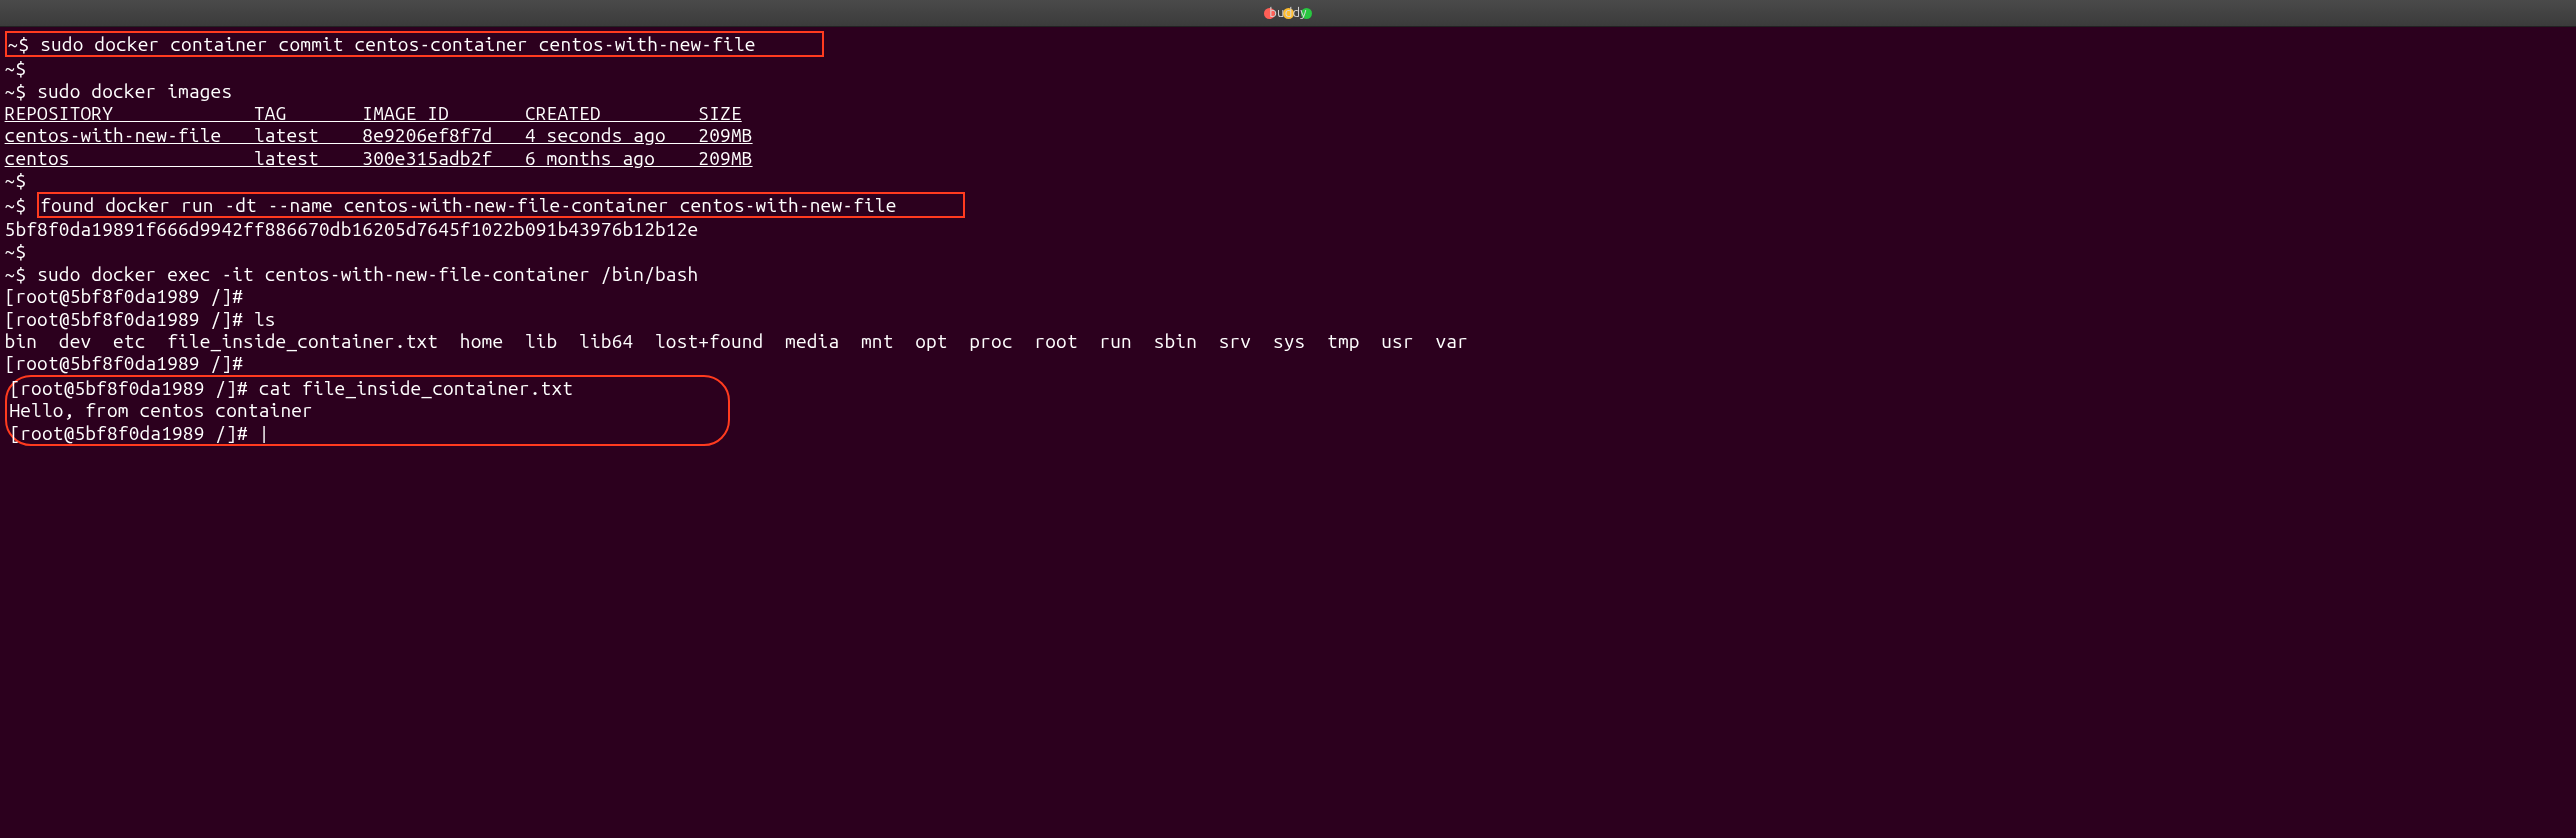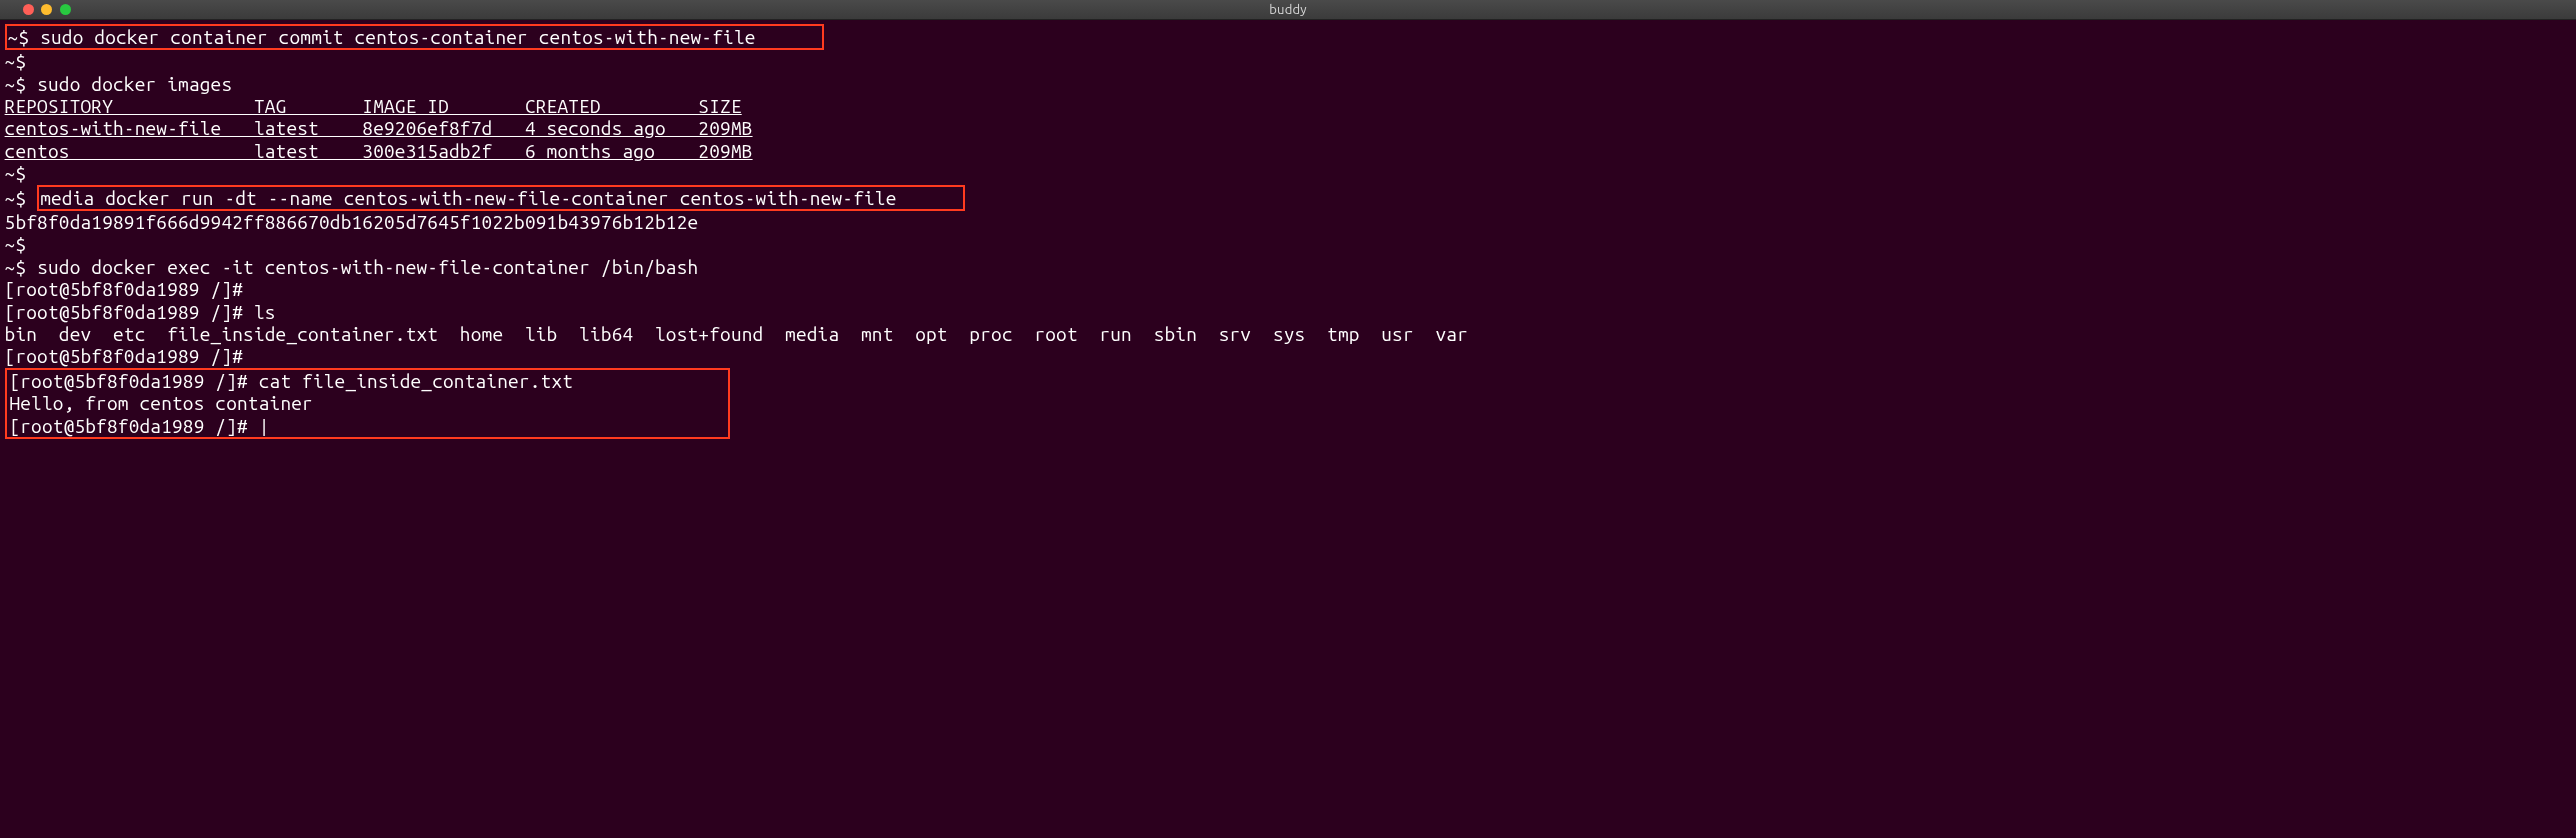--- a/index.html
+++ b/index.html
@@ -7,26 +7,27 @@
     background: #2c001e;
     font-family: 'Ubuntu Mono', 'DejaVu Sans Mono', 'Courier New', monospace;
     font-size: 19px;
     color: #ffffff;
     line-height: 1.18;
     letter-spacing: 0.2px;
     overflow: hidden;
   }
   .titlebar {
     background: linear-gradient(#4a4a4a,#3b3b3b);
-    height: 20px;
+    height: 27px;
     display: flex;
     align-items: center;
     padding: 0 23px;
     position: relative;
     border-bottom: 0.9px solid #222;
+    justify-content: center;
   }
   .traffic {
     display: flex;
     gap: 7.4px;
     align-items: center;
   }
   .dot { width: 11px; height: 11px; border-radius: 50%; display:block; }
   .dot.red { background:#ff5f57; }
   .dot.yellow { background:#febc2e; }
   .dot.green { background:#28c840; }
@@ -65,27 +66,27 @@
 </div>
 
 <div class="term">
   <div class="line"><span class="hl"><span>~$ </span><span>sudo docker container commit centos-container centos-with-new-file</span>      </span></div>
   <div class="line">~$ </div>
   <div class="line"><span>~$ </span><span>sudo docker images</span></div>
   <div class="table-row">REPOSITORY             TAG       IMAGE ID       CREATED         SIZE</div>
   <div class="table-row">centos-with-new-file   latest    8e9206ef8f7d   4 seconds ago   209MB</div>
   <div class="table-row">centos                 latest    300e315adb2f   6 months ago    209MB</div>
   <div class="line">~$ </div>
-  <div class="line"><span>~$ </span><span class="hl"><span>media docker run -dt --name centos-with-new-file-container centos-with-new-file</span>      </span></div>
+  <div class="line"><span>~$ </span><span class="hl"><span>found docker run -dt --name centos-with-new-file-container centos-with-new-file</span>      </span></div>
   <div class="line">5bf8f0da19891f666d9942ff886670db16205d7645f1022b091b43976b12b12e</div>
   <div class="line">~$ </div>
   <div class="line"><span>~$ </span><span>sudo docker exec -it centos-with-new-file-container /bin/bash</span></div>
   <div class="line">[root@5bf8f0da1989 /]# </div>
   <div class="line"><span>[root@5bf8f0da1989 /]# </span><span>ls</span></div>
   <div class="line">bin  dev  etc  file_inside_container.txt  home  lib  lib64  lost+found  media  mnt  opt  proc  root  run  sbin  srv  sys  tmp  usr  var</div>
   <div class="line">[root@5bf8f0da1989 /]# </div>
-  <div class="hl" style="padding:0 2.8px;">
+  <div class="hl" style="padding:0 2.8px;border-radius:26px;">
     <div class="line"><span>[root@5bf8f0da1989 /]# </span><span>cat file_inside_container.txt</span>             </div>
     <div class="line"><span>Hello, from centos container</span>                                      </div>
     <div class="line"><span>[root@5bf8f0da1989 /]# </span><span class="cursor">|</span>                                       </div>
   </div>
 </div>
 
 
 </body></html>

